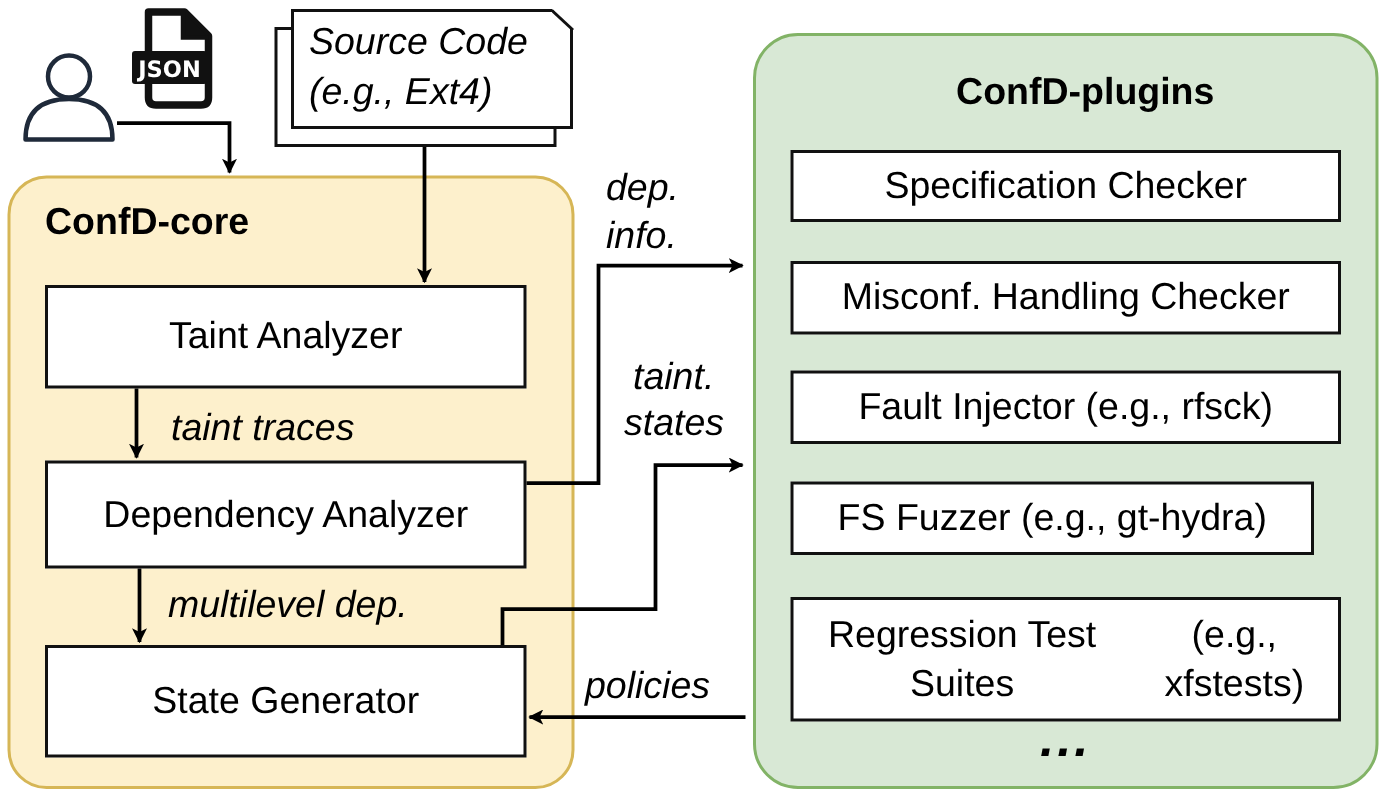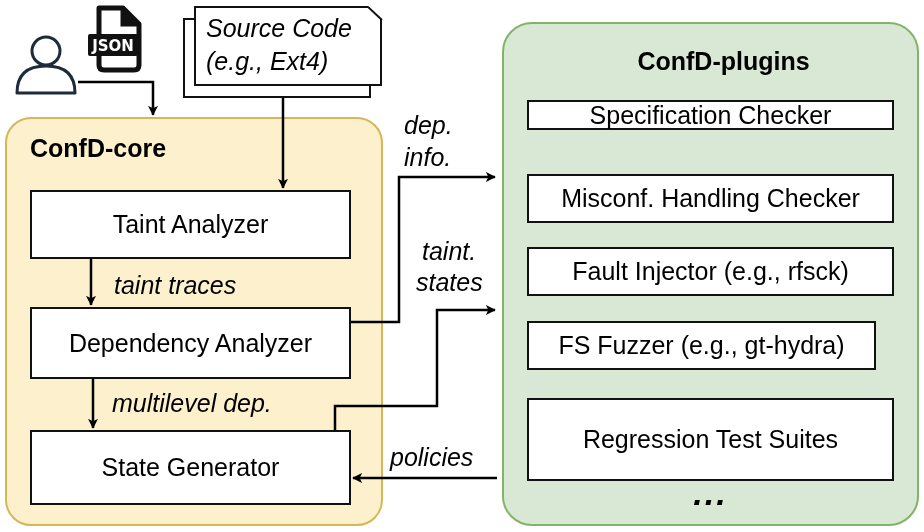--- a/index.html
+++ b/index.html
@@ -65,34 +65,35 @@
 
 <div class="abs label" style="left:114px; top:270px;">taint traces</div>
 <div class="abs label" style="left:112px; top:388px;">multilevel dep.</div>
 
 <div class="abs label" style="left:404px; top:110px;">dep.</div>
 <div class="abs label" style="left:404px; top:142px;">info.</div>
 <div class="abs label" style="left:422px; top:236px;">taint.</div>
 <div class="abs label" style="left:416px; top:267px;">states</div>
 <div class="abs label" style="left:390px; top:442px;">policies</div>
 
-<div class="abs box" style="left:527px; top:100px; width:367px; height:30px;">
+<div class="abs box" style="left:527px; top:100px; width:367px; height:48px;">
   <span>Specification Checker</span>
 </div>
 <div class="abs box" style="left:527px; top:174px; width:367px; height:49px;">
   <span>Misconf. Handling Checker</span>
 </div>
 <div class="abs box" style="left:527px; top:247px; width:367px; height:49px;text-align:right;">
   <span>Fault Injector (e.g., rfsck)</span>
 </div>
 <div class="abs box" style="left:527px; top:321px; width:349px; height:49px;">
   <span>FS Fuzzer (e.g., gt-hydra)</span>
 </div>
 <div class="abs box" style="left:527px; top:398px; width:367px; height:83px; flex-direction:row;">
   <span>Regression Test Suites</span>
+  <span>(e.g., xfstests)</span>
 </div>
 <div class="abs ellipsis" style="left:527px; width:367px; text-align:center; top:474px;">...</div>
 
 <svg class="overlay" width="924" height="532" viewBox="0 0 924 532">
   <defs>
     <marker id="ah" viewBox="0 0 12 12" refX="11" refY="6" markerWidth="10" markerHeight="10" markerUnits="userSpaceOnUse" orient="auto">
       <path d="M0 0 L12 6 L0 12 L3 6 Z" fill="#000"></path>
     </marker>
   </defs>
   <g fill="none" stroke="#000" stroke-width="2.5">

